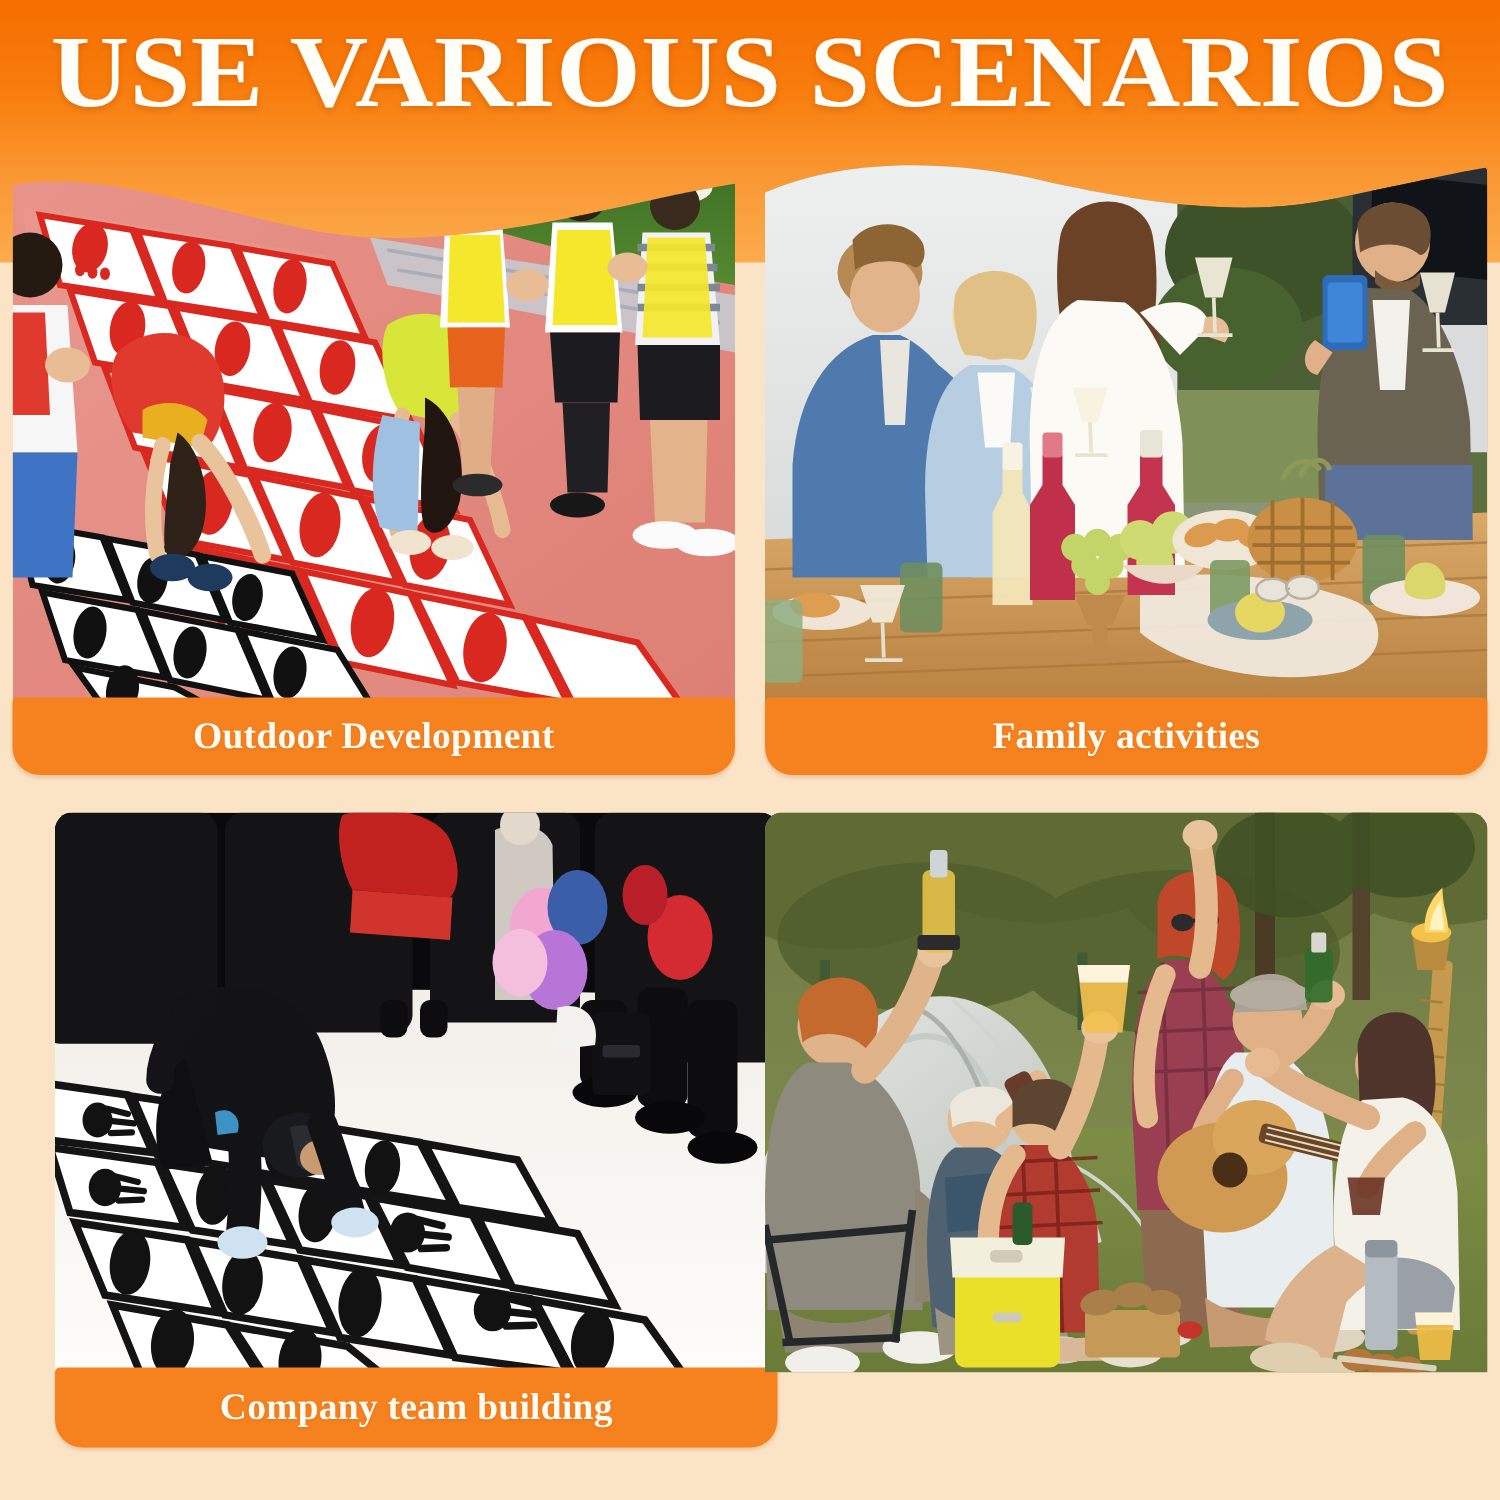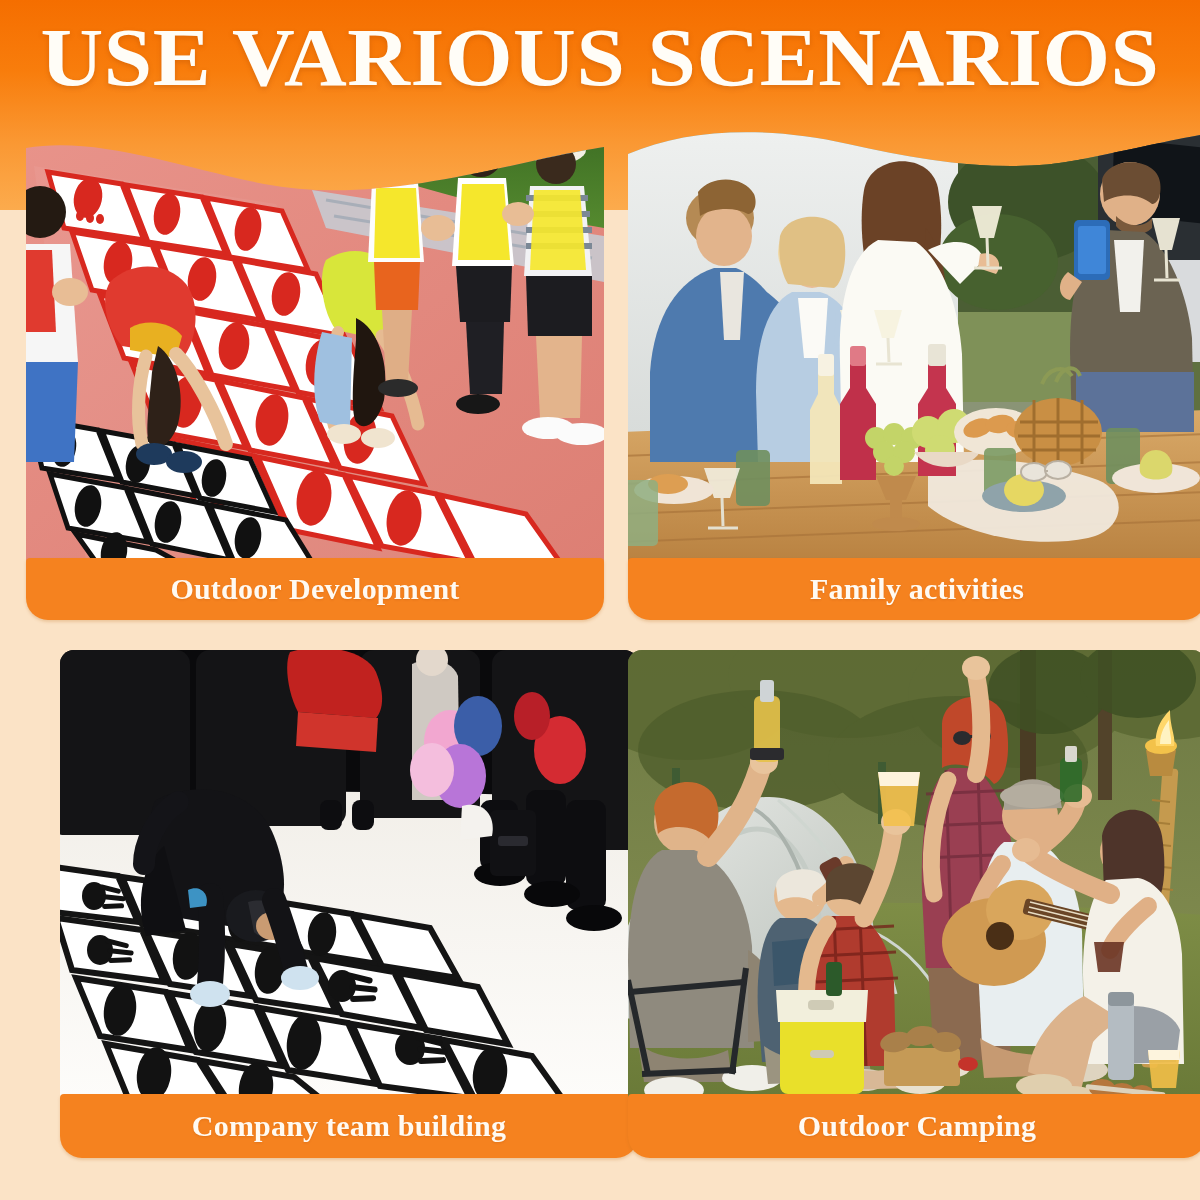--- a/index.html
+++ b/index.html
@@ -23,21 +23,21 @@
     font-size:82px; line-height:88px;
     font-weight:900;
     letter-spacing:0.5px;
     transform:scaleX(1.06);
     text-shadow:0 2px 5px rgba(150,60,0,.28);
     white-space:nowrap;
   }
 
   
   .grid {
-    position:absolute; left:16px; top:132px; width:964px; height:1040px;
+    position:absolute; left:0; top:132px; width:964px; height:1040px;
   }
   .cell { position:absolute; width:578px; }
   .cell.c0 { left:10px;  top:0px; }
   .cell.c1 { left:612px; top:0px; }
   .cell.c2 { left:10px;  top:518px;padding-left:34px; }
   .cell.c3 { left:612px; top:518px; }
 
   .photo-wrap {
     position:relative;
     width:578px; height:430px;
@@ -780,19 +780,16 @@
               <ellipse cx="474" cy="438" rx="13" ry="9"></ellipse>
                 <ellipse cx="494" cy="442" rx="13" ry="9"></ellipse>
               <ellipse cx="514" cy="444" rx="12" ry="9"></ellipse>
             </g>
             <rect x="458" y="434" width="80" height="5" rx="2" fill="#ddd2bc" transform="rotate(6 458 434)"></rect>
 
             <ellipse cx="340" cy="414" rx="10" ry="7" fill="#c4332a"></ellipse>
           </g>
         </svg>
       </div>
-      <div class="caption-bar">
-        <span>Outdoor Camping</span>
-      </div>
     </div>
 
   </div>
 </div>
 
 </body></html>

